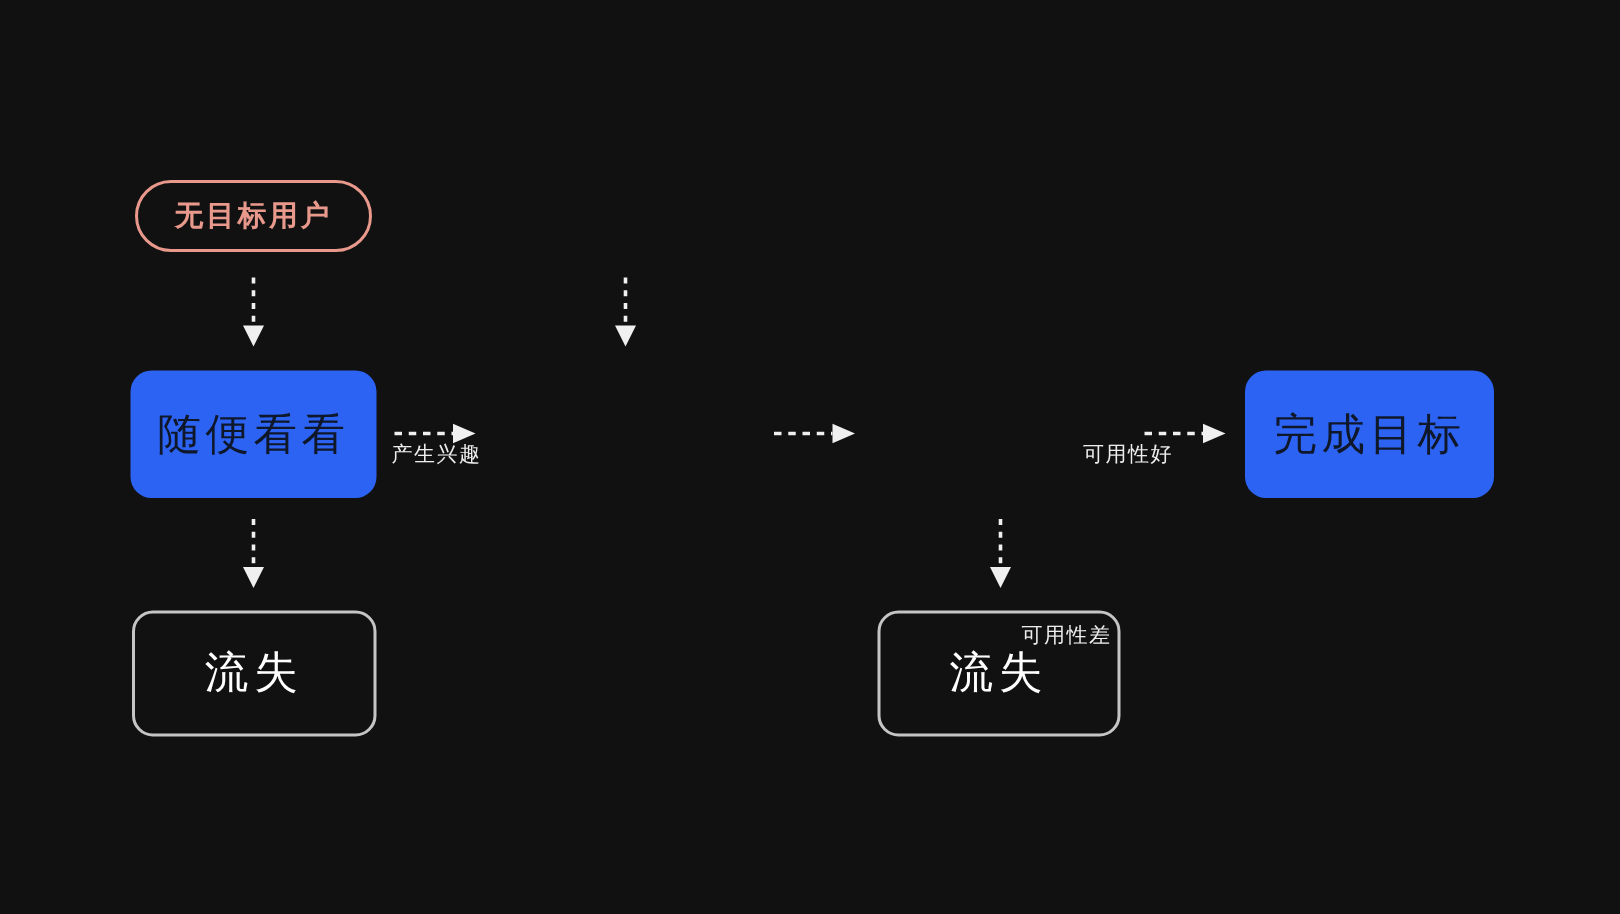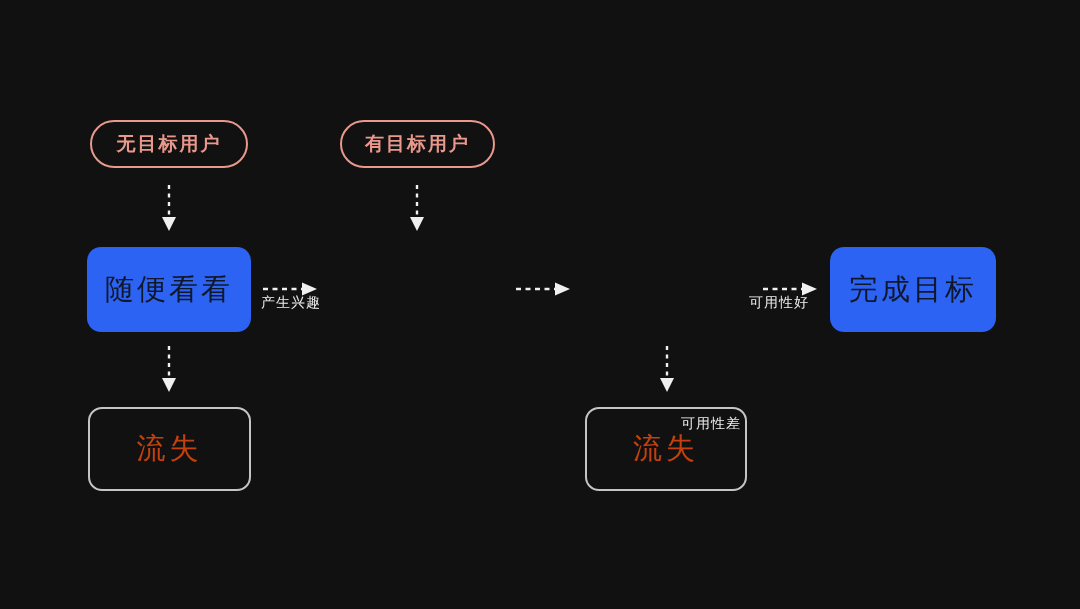--- a/index.html
+++ b/index.html
@@ -52,61 +52,58 @@
   .stage-3 { left: 583px; width: 166px; }
   .stage-4 { left: 830px; width: 166px; }
 
   .churn {
     position: absolute;
     top: 407px;
     height: 84px;
     box-sizing: border-box;
     border: 2px solid #c5c5c5;
     border-radius: 14px;
-    color: #c2410c;
+    color: #ffffff;
     display: flex;
     align-items: center;
     justify-content: center;
     font-size: 29px;
     letter-spacing: 4px;
   }
   .churn-1 { left: 88px;  width: 163px; }
   .churn-2 { left: 585px; width: 162px; }
 
   .edge-label {
     position: absolute;
     color: #ededed;
     font-size: 14px;
     letter-spacing: 1px;
     white-space: nowrap;
     margin-top: 41px;
   }
   .label-interest  { left: 261px; top: 253px; width: 60px; text-align: center; }
-  .label-usab-good { left: 749px; top: 253px; width: 60px; text-align: left; }
+  .label-usab-good { left: 722px; top: 253px; width: 60px; text-align: left; }
   .label-usab-bad  { left: 681px; top: 374px; }
 
   .arrow { position: absolute; }
   .h-arrow-1 { left: 261px; top: 281px; }
   .h-arrow-2 { left: 514px; top: 281px; }
   .h-arrow-3 { left: 761px; top: 281px; }
   .v-arrow-1 { left: 160px; top: 184px; }
   .v-arrow-2 { left: 408px; top: 184px; }
   .v-arrow-3 { left: 160px; top: 345px; }
   .v-arrow-4 { left: 658px; top: 345px; }
 </style>
 </head>
 <body>
 
 <div class="canvas">
 
   <div class="pill pill-1">
     <span>无目标用户</span>
-  </div>
-  <div class="pill pill-2">
-    <span>有目标用户</span>
   </div>
 
   <div class="stage stage-1">
     <span>随便看看</span>
   </div>
   <div class="stage stage-4">
     <span>完成目标</span>
   </div>
 
   <div class="churn churn-1">

